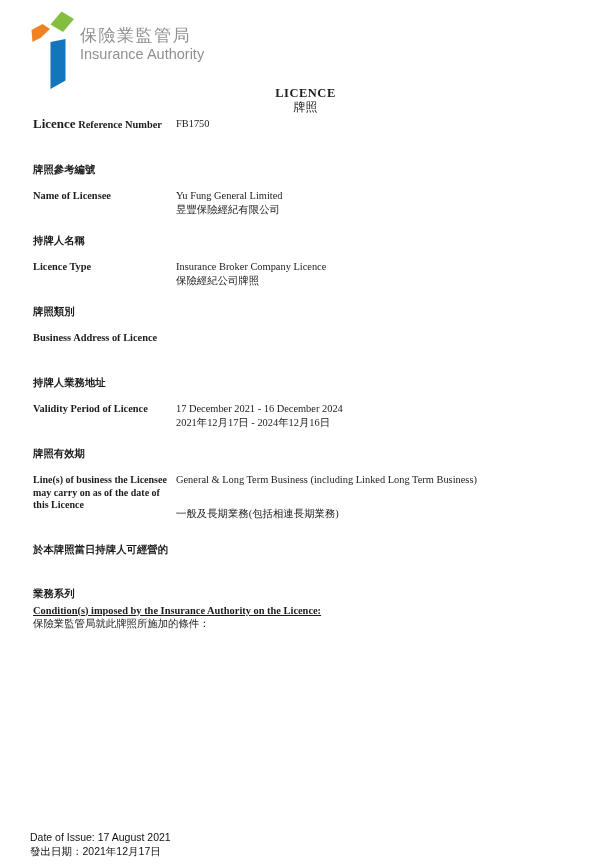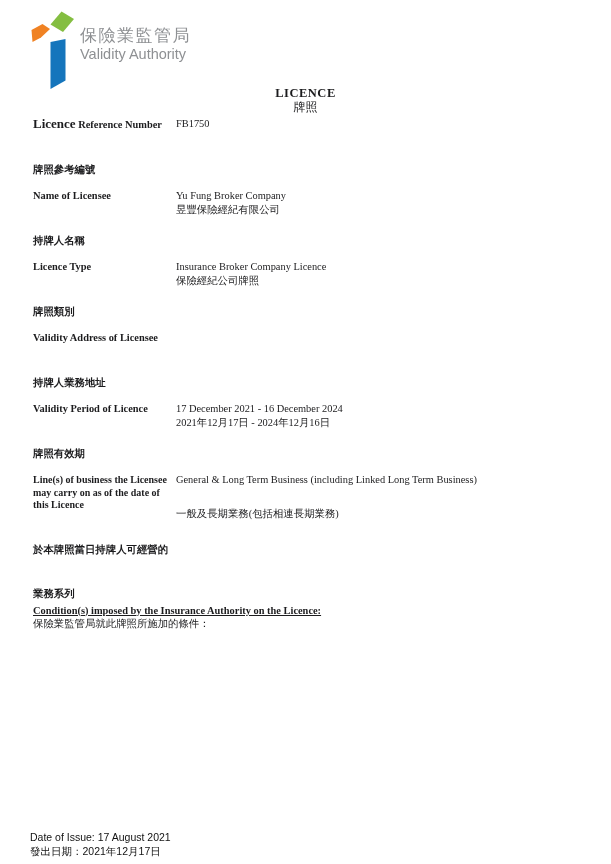--- a/index.html
+++ b/index.html
@@ -52,21 +52,21 @@
 <body>
 
 <div class="logo">
   <svg width="46" height="82" viewBox="0 0 46 82">
     <polygon points="31.5,2.5 44,10 33,23 20.5,15.5" fill="#84BE41"></polygon>
     <polygon points="1.5,21 12.5,15 20,20 11,28.5 2.5,33" fill="#F08223"></polygon>
     <polygon points="20.5,33 35.5,30 35.5,71.5 20.5,80" fill="#1575BC"></polygon>
   </svg>
   <div class="logo-text">
     <div class="logo-zh">保險業監管局</div>
-    <div class="logo-en">Validity Authority</div>
+    <div class="logo-en">Insurance Authority</div>
   </div>
 </div>
 
 <div class="doc-title">
   <div class="t-en">LICENCE</div>
   <div class="t-zh">牌照</div>
 </div>
 
 <div class="content">
 
@@ -79,39 +79,39 @@
       <div class="en">FB1750</div>
     </div>
   </div>
 
   <div class="row">
     <div class="label">
       <div class="en">Name of Licensee</div>
       <div class="zh">持牌人名稱</div>
     </div>
     <div class="value">
-      <div class="en">Yu Fung Broker Company</div>
+      <div class="en">Yu Fung General Limited</div>
       <div class="zh">昱豐保險經紀有限公司</div>
     </div>
   </div>
 
   <div class="row">
     <div class="label">
       <div class="en">Licence Type</div>
       <div class="zh">牌照類別</div>
     </div>
     <div class="value">
       <div class="en">Insurance Broker Company Licence</div>
       <div class="zh">保險經紀公司牌照</div>
     </div>
   </div>
 
   <div class="row">
     <div class="label">
-      <div class="en">Validity Address of Licensee</div>
+      <div class="en">Business Address of Licence</div>
       <div class="zh">持牌人業務地址</div>
     </div>
   </div>
 
   <div class="row">
     <div class="label">
       <div class="en">Validity Period of Licence</div>
       <div class="zh">牌照有效期</div>
     </div>
     <div class="value">

